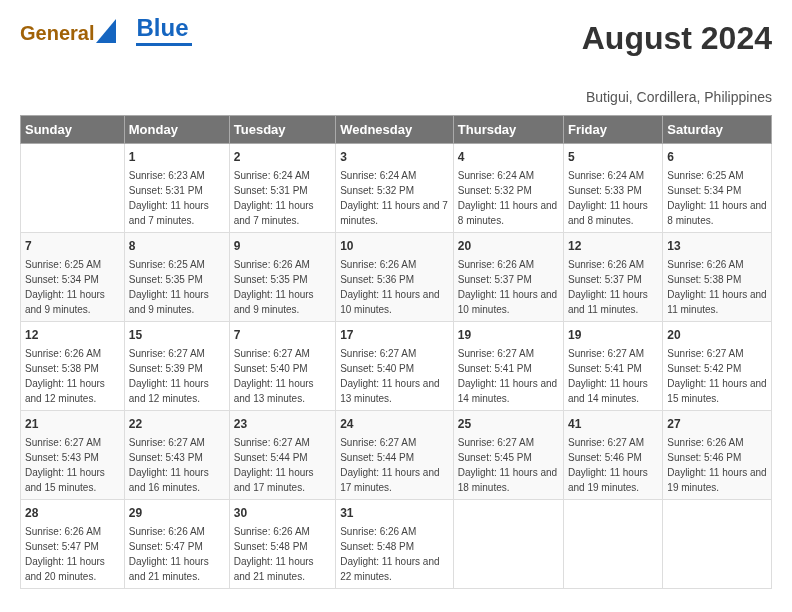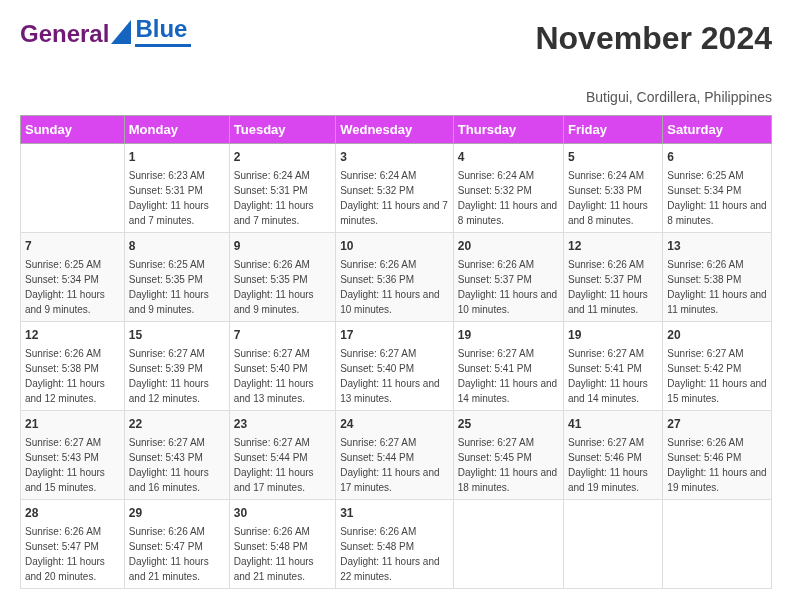--- a/index.html
+++ b/index.html
@@ -28,21 +28,21 @@
       font-size: 14px;
       color: #555;
       margin-top: 32px;
     }
     table {
       width: 100%;
       border-collapse: collapse;
       font-size: 11px;
     }
     thead tr {
-      background-color: #d946ef;
+      background-color: #737373;
       color: #fff;
       border-radius: 14px;
     }
     thead th {
       padding: 6px 4px;
       text-align: left;
       font-size: 13px;
       font-weight: bold;
       border: 1px solid #aaa;
     }
@@ -75,32 +75,32 @@
       display: flex;
       align-items: center;
     }
   </style>
 </head>
 <body>
 
 <div class="header">
   <div class="logo-wrapper">
     <div style="display:flex;align-items:center;">
-      <span style="font-size:24px;font-weight:bold;color:#701a75;">General</span>
+      <span style="font-size:20px;font-weight:bold;color:#a16207;">General</span>
       <svg width="20" height="24" viewBox="0 0 20 24" style="margin-left:2px;margin-top:-4px;">
         <polygon points="0,24 20,0 20,24" fill="#1565c0"></polygon>
       </svg>
     </div>
-    <div style="margin-left:4px;">
+    <div style="margin-left:20px;">
       <div style="font-size:24px;font-weight:bold;color:#1565c0;margin-top:-6px;">Blue</div>
       <div style="height:3px;background:#1565c0;width:56px;margin-top:1px;"></div>
     </div>
   </div>
   <div class="title-block">
-    <h1>November 2024</h1>
+    <h1>August 2024</h1>
     <p>Butigui, Cordillera, Philippines</p>
   </div>
 </div>
 
 <table>
   <thead>
     <tr>
     <th>Sunday</th>
         <th>Monday</th>
         <th>Tuesday</th>

